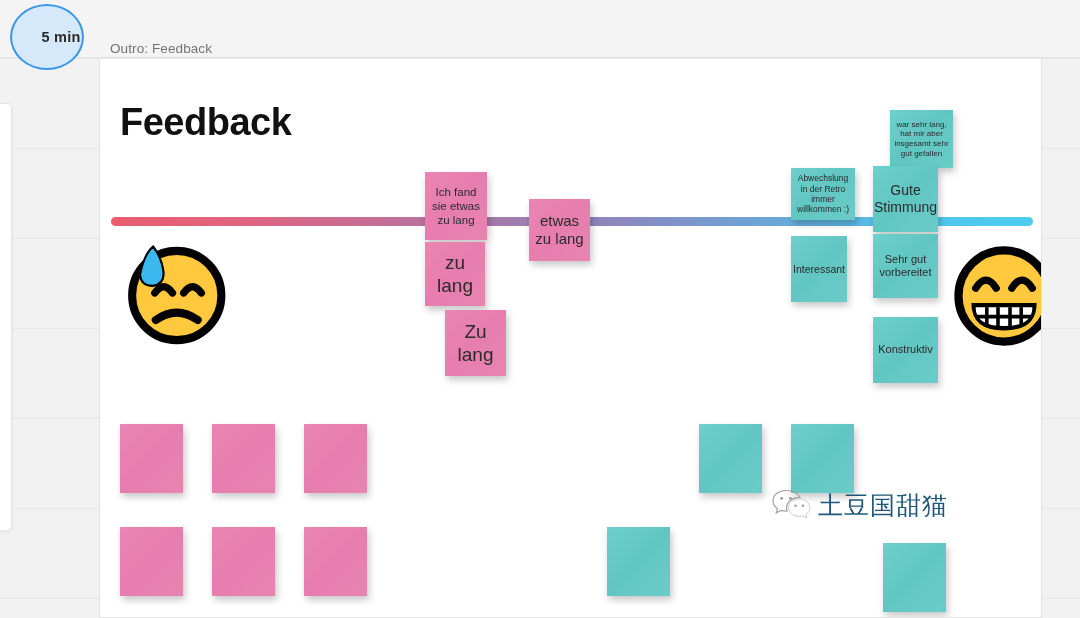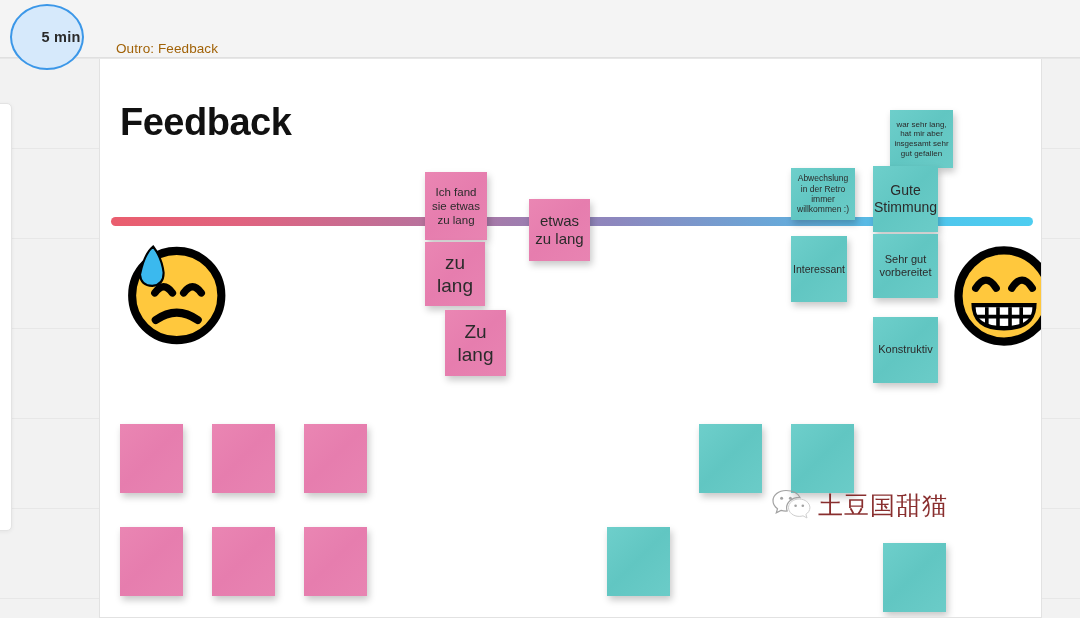--- a/index.html
+++ b/index.html
@@ -24,23 +24,23 @@
     position: absolute; left: 0; right: 0; height: 1px;
     background: #e7e7e7;
   }
   .top-strip {
     position: absolute; left: 0; top: 0; right: 0; height: 58px;
     background: #f4f4f4;
     border-bottom: 1px solid #e0e0e0;
   }
   .strip-label {
     position: absolute;
-    left: 116px; top: 41px;
+    left: 110px; top: 41px;
     font-size: 13.5px;
-    color: #a16207;
+    color: #737373;
     letter-spacing: .1px;
     white-space: nowrap;
   }
 
   
   .left-panel {
     position: absolute;
     left: -10px; top: 103px;
     width: 22px; height: 428px;
     background: #fff;
@@ -121,21 +121,21 @@
   .watermark {
     position: absolute;
     left: 772px; top: 488px;
     display: flex; align-items: center;
     z-index: 30;
     opacity: .92;
   }
   .wm-logo { width: 40px; height: 34px; }
   .wm-text {
     font-size: 25px;
-    color: #7f1d1d;
+    color: #0c4a6e;
     margin-left: 6px;
     letter-spacing: 1px;
     font-family: "DejaVu Sans", sans-serif;
   }
 </style>
 </head>
 <body>
 
 <div id="root">
 

